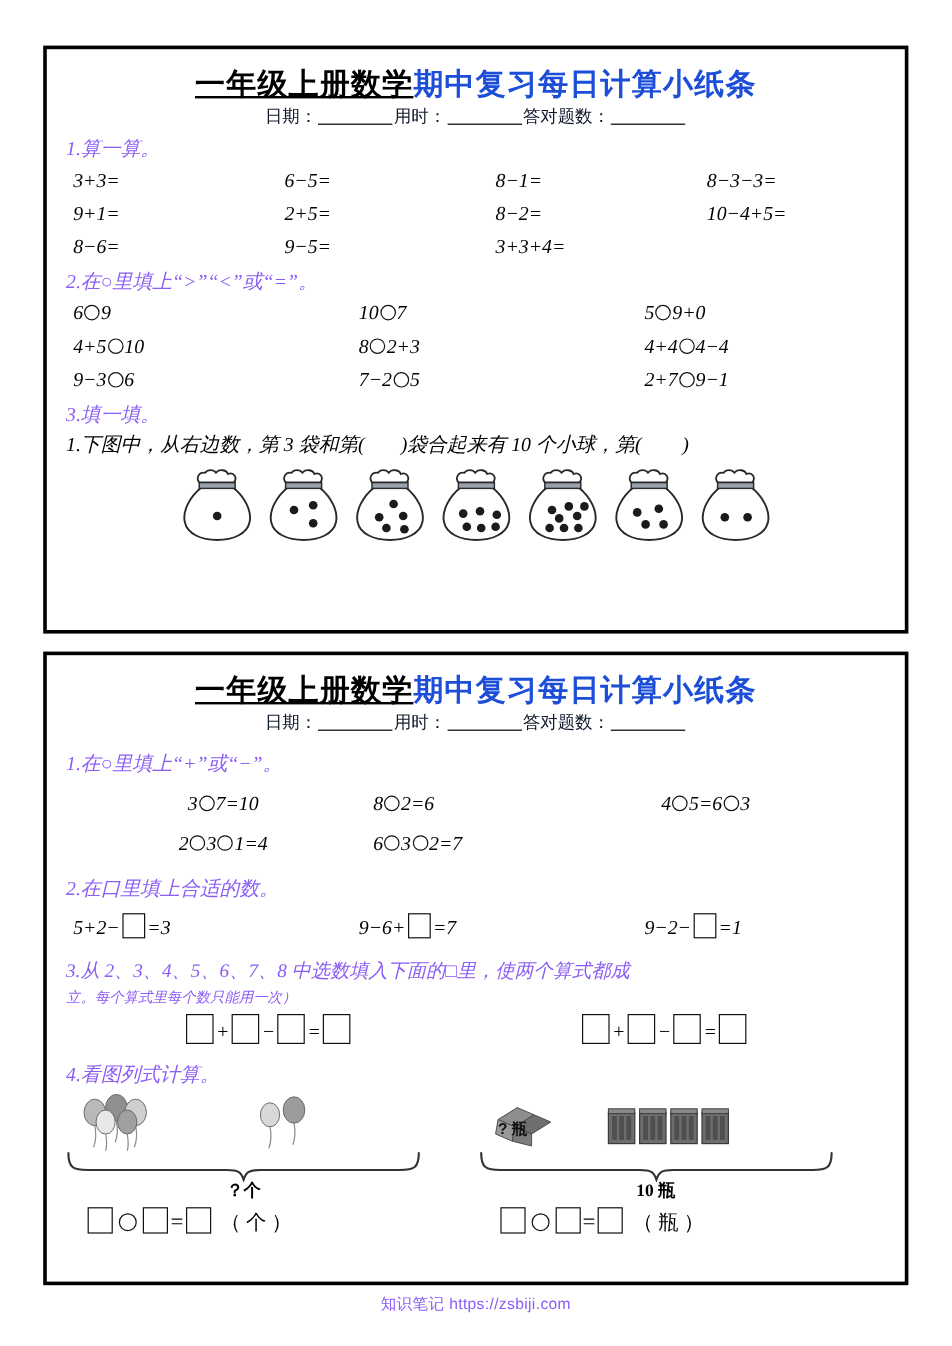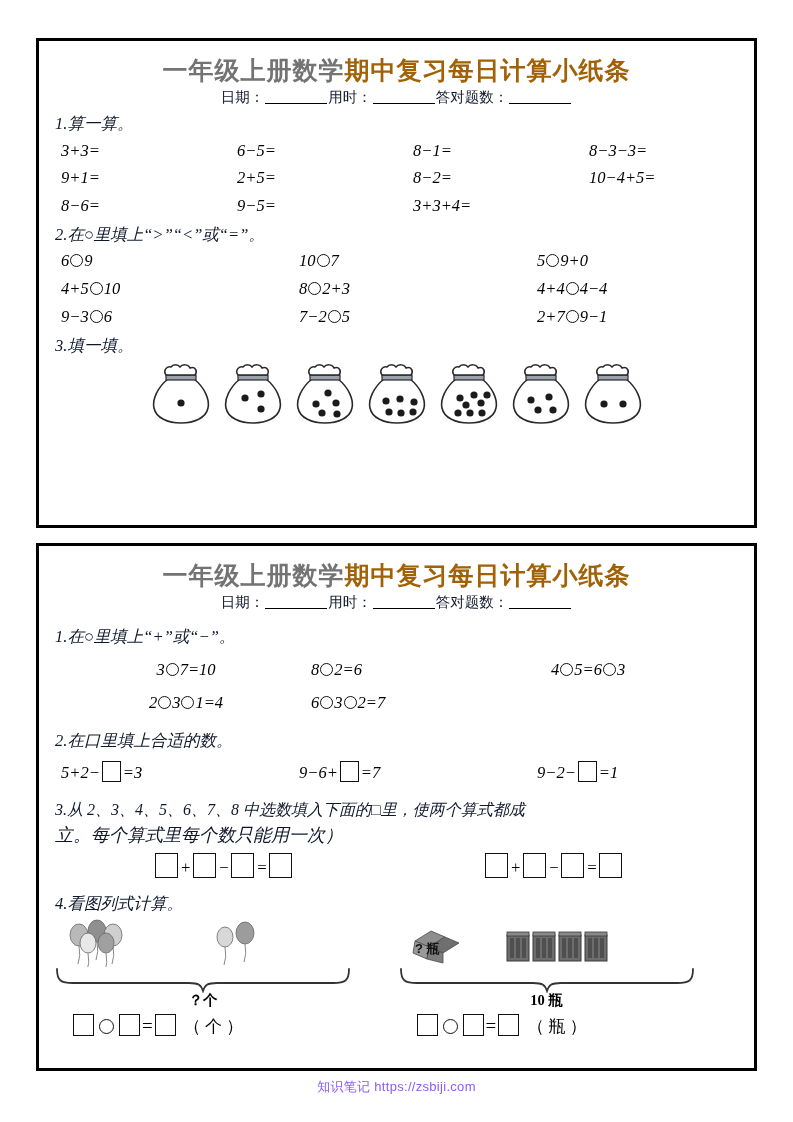--- a/index.html
+++ b/index.html
@@ -31,43 +31,43 @@
   
   .title {
     text-align: center;
     font-size: 25px;
     font-weight: bold;
     letter-spacing: 1px;
     line-height: 1.25;
     margin: 6px 0 2px 0;
     white-space: nowrap;
   }
-  .title .blk { color: #737373; }
-  .title .red { color: #a16207; }
+  .title .blk { color: #000000; text-decoration: underline; }
+  .title .red { color: #1d4ed8; }
 
   .meta {
     text-align: center;
     font-size: 14.5px;
     color: #0f172a;
     margin-bottom: 4px;
     white-space: nowrap;
   }
   .meta .blank {
     display: inline-block;
     width: 62px;
     border-bottom: 1.6px solid #000;
     vertical-align: -2px;
     margin: 0 1px;
   }
 
   
   .q-head {
     font-size: 16.5px;
     font-style: italic;
-    color: #0f172a;
+    color: #8b5cf6;
     margin: 6px 0 2px 2px;
     line-height: 1.35;
   }
   .q-body-line {
     font-size: 16.5px;
     font-style: italic;
     line-height: 1.5;
     margin: 0 0 0 2px;
   }
 
@@ -216,20 +216,23 @@
       <span class="cell"><span>8</span><span class="circ"></span><span>2+3</span></span>
       <span class="cell"><span>4+4</span><span class="circ"></span><span>4−4</span></span>
     </div>
     <div class="row cols-3">
       <span class="cell"><span>9−3</span><span class="circ"></span><span>6</span></span>
       <span class="cell"><span>7−2</span><span class="circ"></span><span>5</span></span>
       <span class="cell"><span>2+7</span><span class="circ"></span><span>9−1</span></span>
     </div>
 
     <div class="q-head">3.填一填。</div>
+    <div class="q-body-line">
+      <span>1.下图中，从右边数，第 3 袋和第(</span><span style="display:inline-block;width:30px"></span><span>)袋合起来有 10 个小球，第(</span><span style="display:inline-block;width:34px"></span><span>)</span>
+    </div>
 
     <div class="bags" id="bags-row">
         <svg class="bag" viewBox="0 0 66 62">
           <path d="M20 16 C10 24, 4 36, 6 45 C8 55, 20 60, 33 60 C46 60, 58 55, 60 45 C62 36, 56 24, 46 16 Z" fill="#fff" stroke="#2a2a2a" stroke-width="1.6"></path>
           <rect x="18" y="12" width="30" height="5" fill="#9aa3ad" stroke="#2a2a2a" stroke-width="1.2"></rect>
           <path d="M18 12 C15 8, 18 3, 23 4 C25 1, 30 1, 32 4 C35 0, 41 2, 42 5 C47 3, 50 8, 47 12 Z" fill="#fff" stroke="#2a2a2a" stroke-width="1.5"></path>
           <circle cx="33" cy="40" r="3.6" fill="#1b1b1b"></circle>
         </svg>
         <svg class="bag" viewBox="0 0 66 62">
           <path d="M20 16 C10 24, 4 36, 6 45 C8 55, 20 60, 33 60 C46 60, 58 55, 60 45 C62 36, 56 24, 46 16 Z" fill="#fff" stroke="#2a2a2a" stroke-width="1.6"></path>
@@ -314,21 +317,21 @@
     </div>
 
     <div class="q-head" style="margin-top:14px">2.在口里填上合适的数。</div>
     <div class="row cols-3" style="margin-top:8px">
       <span class="cell"><span>5+2−</span><span class="sqr"></span><span>=3</span></span>
       <span class="cell"><span>9−6+</span><span class="sqr"></span><span>=7</span></span>
       <span class="cell"><span>9−2−</span><span class="sqr"></span><span>=1</span></span>
     </div>
 
     <div class="q-head" style="margin-top:14px;font-size:16px">3.从 2、3、4、5、6、7、8 中选数填入下面的□里，使两个算式都成</div>
-    <div class="q-head" style="margin-top:0;font-size:18px">立。每个算式里每个数只能用一次）</div>
+    <div class="q-head" style="margin-top:0;font-size:12px">立。每个算式里每个数只能用一次）</div>
     <div class="row" style="margin-top:6px;margin-left:100px">
       <span style="width:330px">
         <span class="sqr big"></span><span>+</span><span class="sqr big"></span><span>−</span><span class="sqr big"></span><span>=</span><span class="sqr big"></span>
       </span>
       <span>
         <span class="sqr big"></span><span>+</span><span class="sqr big"></span><span>−</span><span class="sqr big"></span><span>=</span><span class="sqr big"></span>
       </span>
     </div>
 
     <div class="q-head" style="margin-top:12px">4.看图列式计算。</div>

